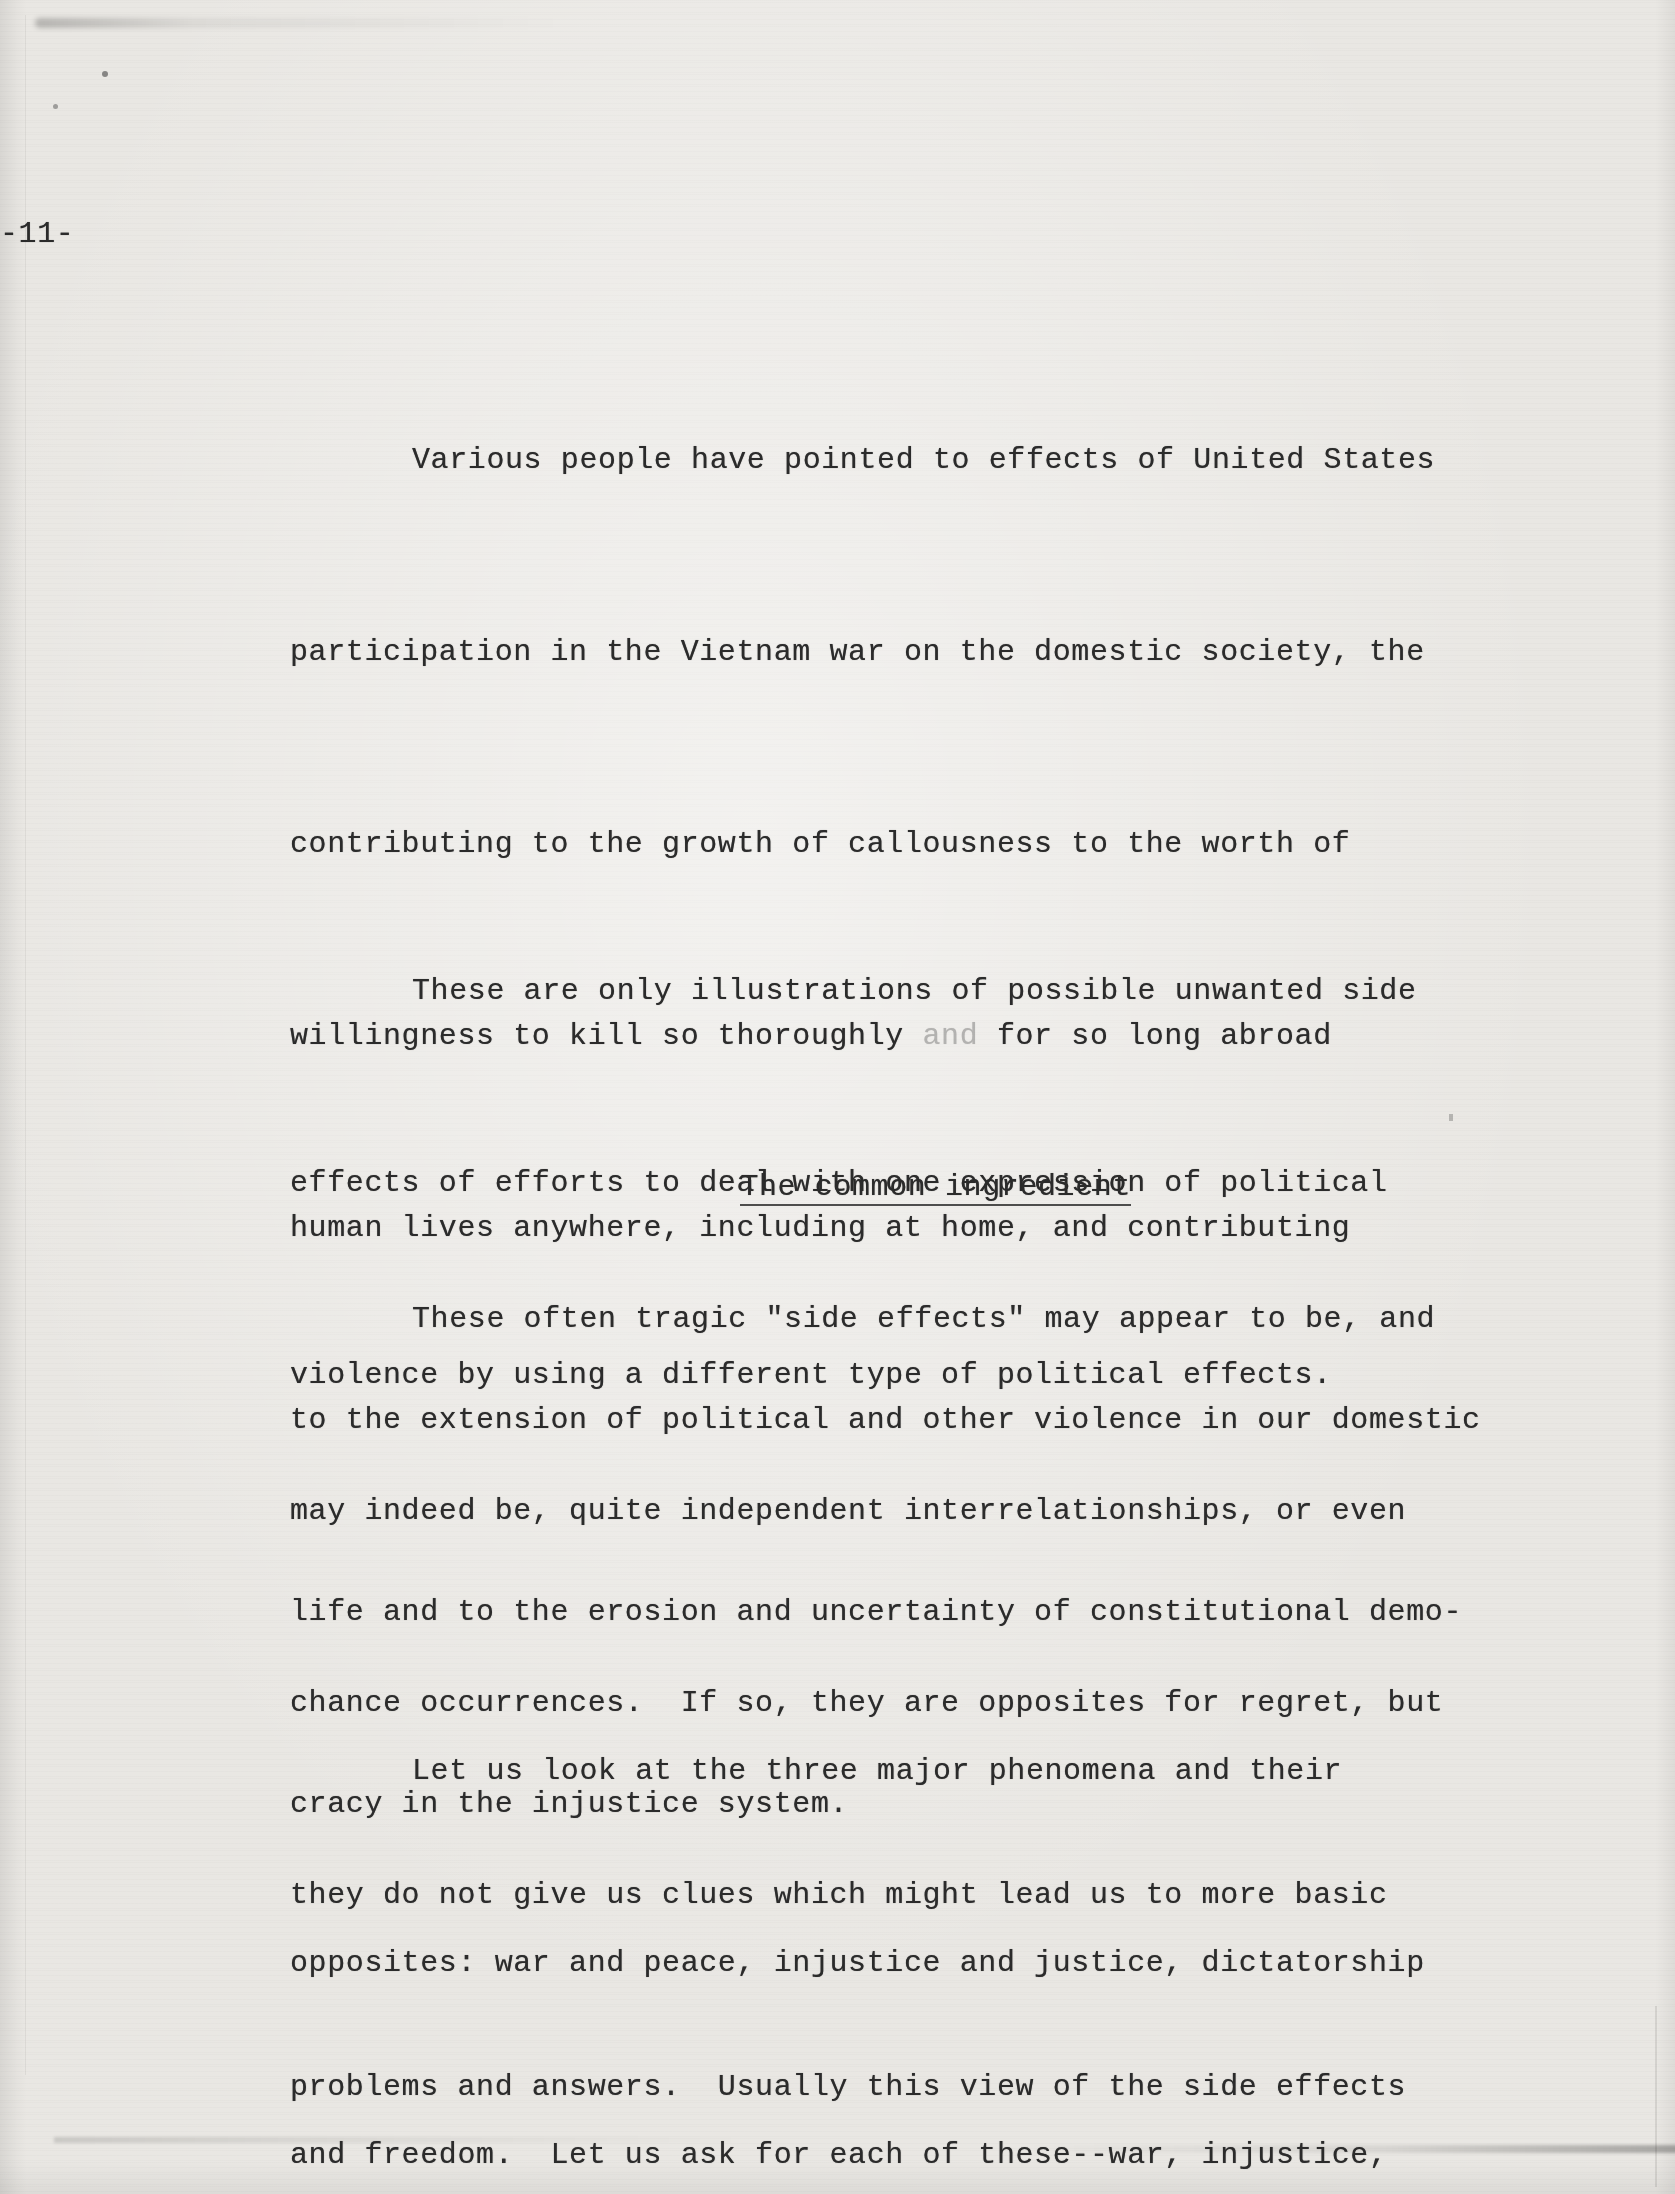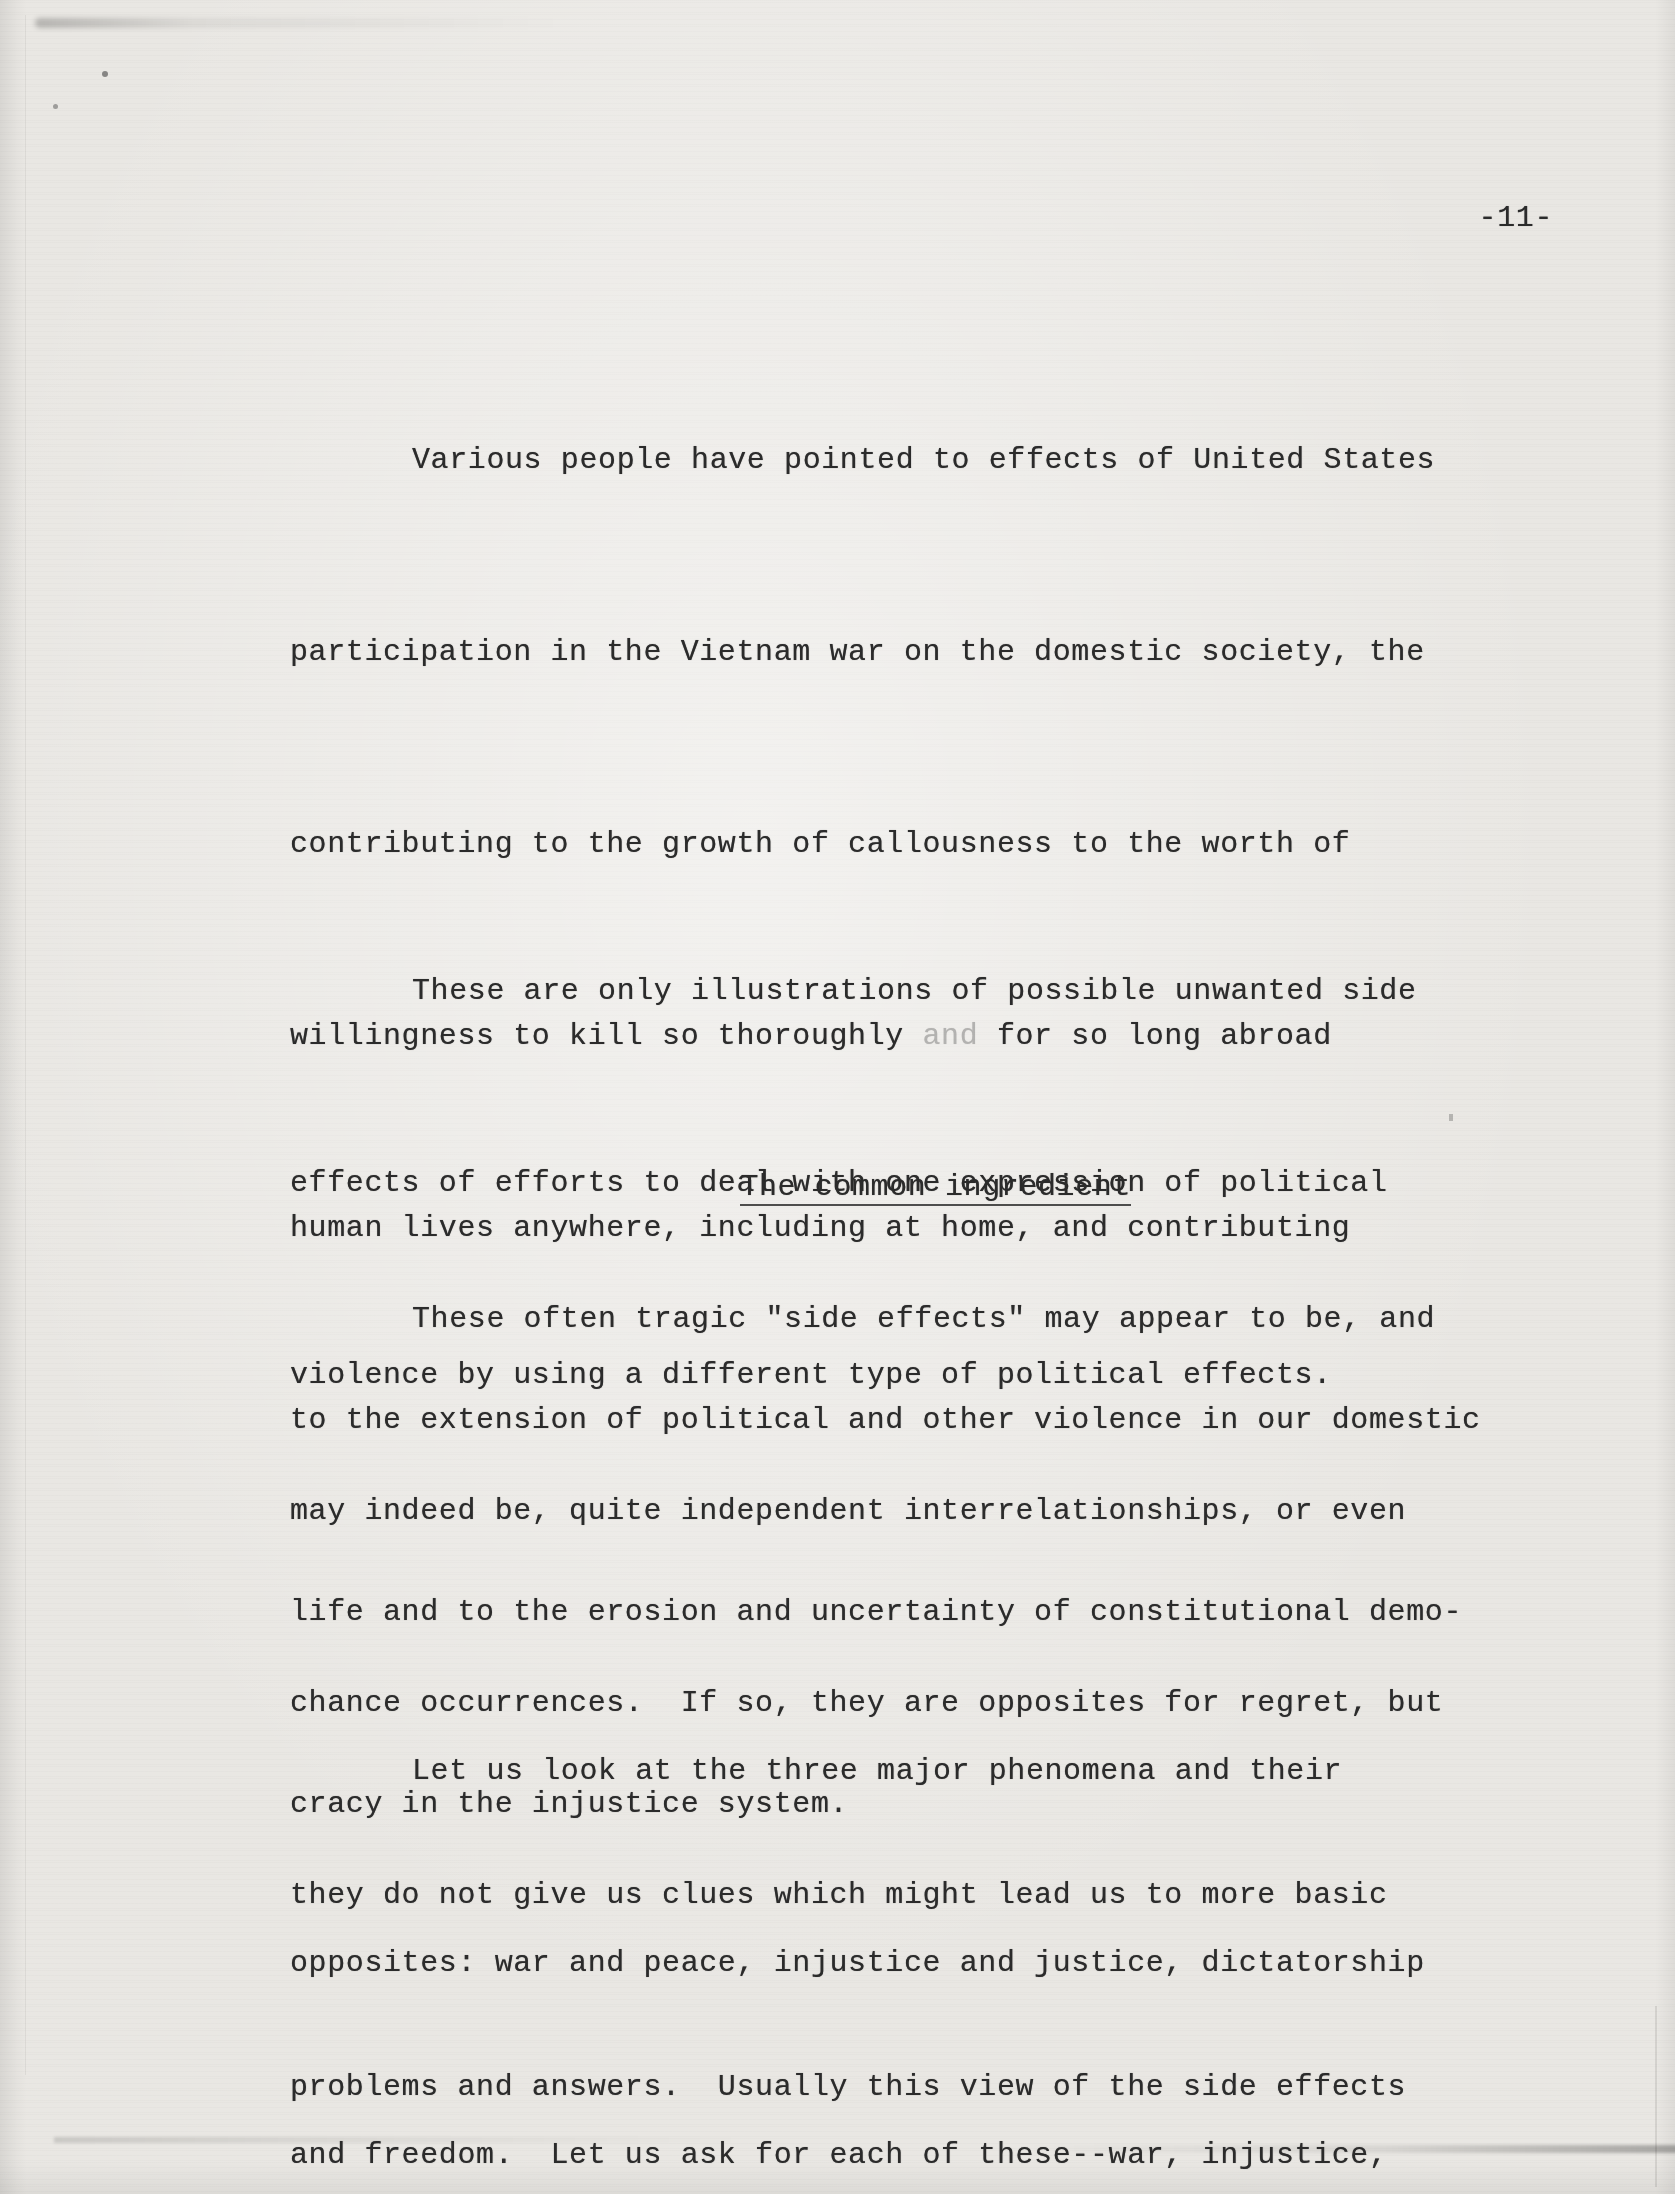--- a/index.html
+++ b/index.html
@@ -69,22 +69,22 @@
   }
   
   .typed {
     font-size: 30px;
     letter-spacing: 0.6px;
     line-height: 64px;
     white-space: pre;
     text-shadow: 0 0 0.8px rgba(40,40,40,0.6);
   }
   .page-number {
-    position: absolute; left: 0; top: 186px; width: 1553px;
-    text-align: right;
+    position: absolute; left: 0; top: 202px; width: 1553px;
+    text-align: left;
   }
   .para {
     position: absolute; left: 290px; width: 1217px;
   }
   .para-1 { top: 300px; }
   .para-2 { top: 831px; }
   .para-3 { top: 1159px; }
   .para-4 { top: 1611px; }
   .line { white-space: pre; }
   .indent { padding-left: 122px; }

